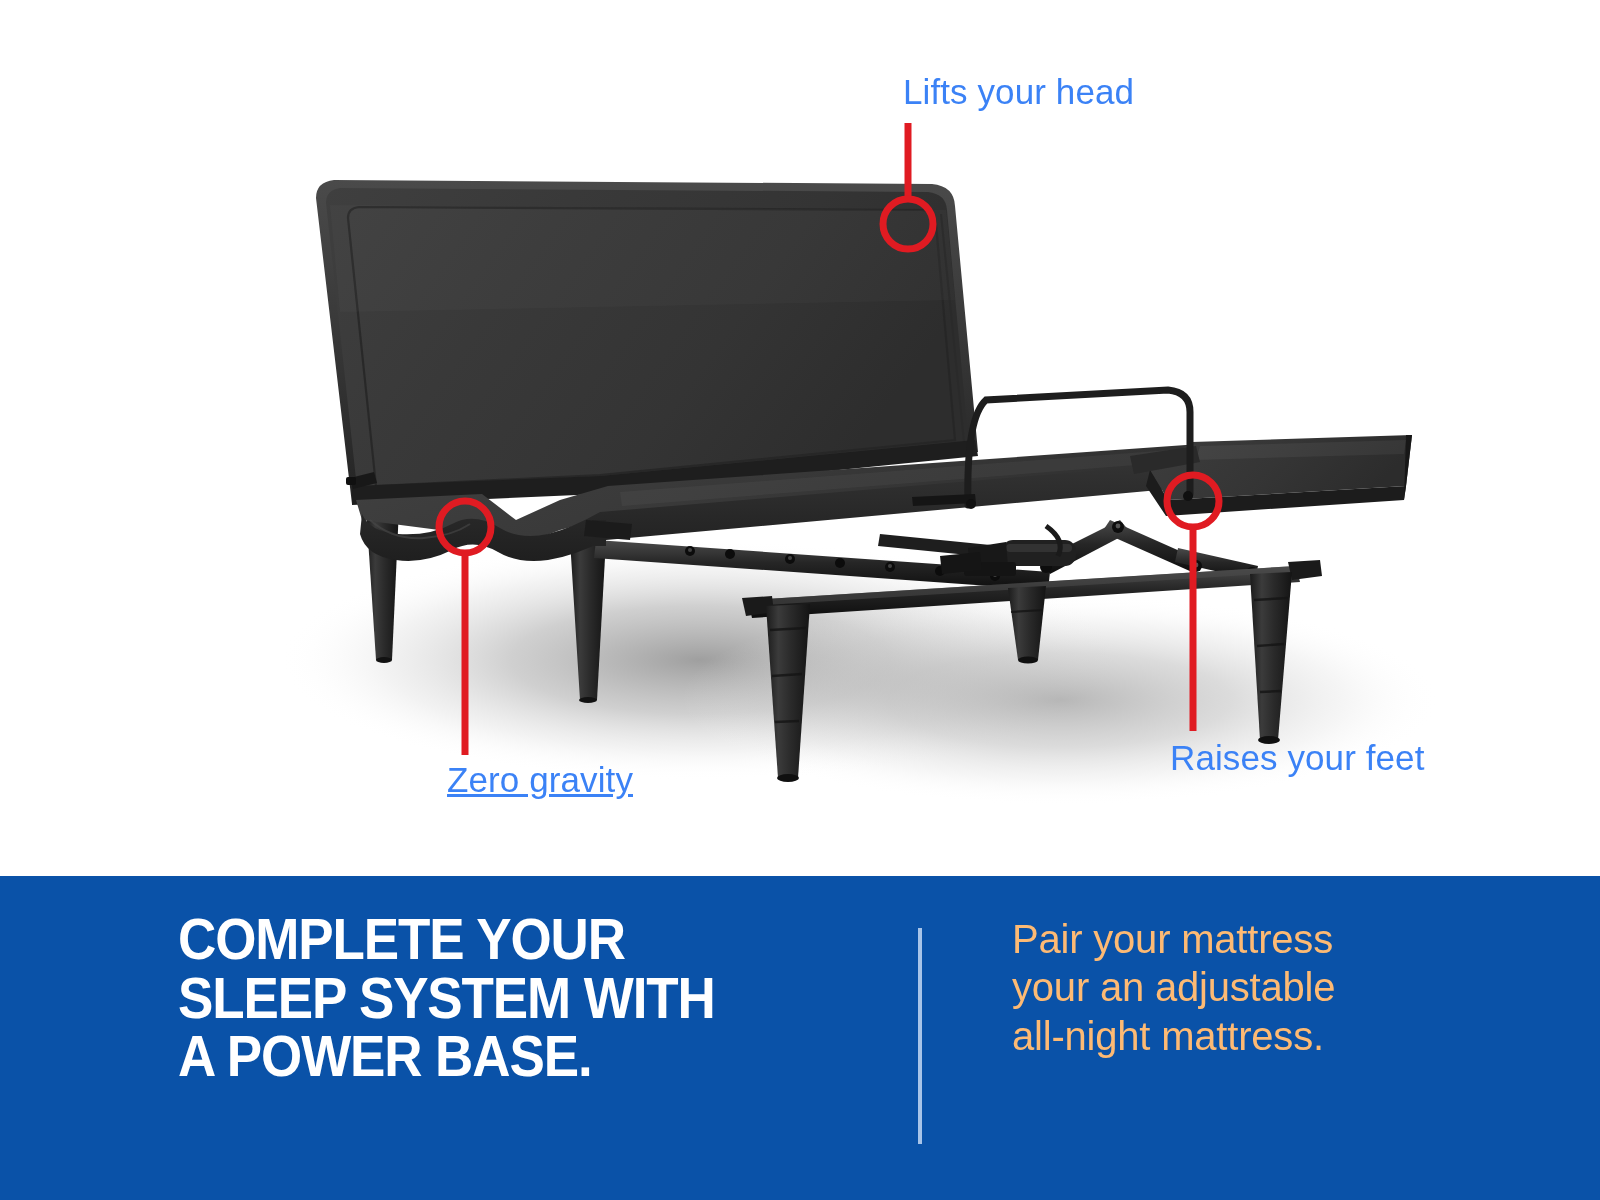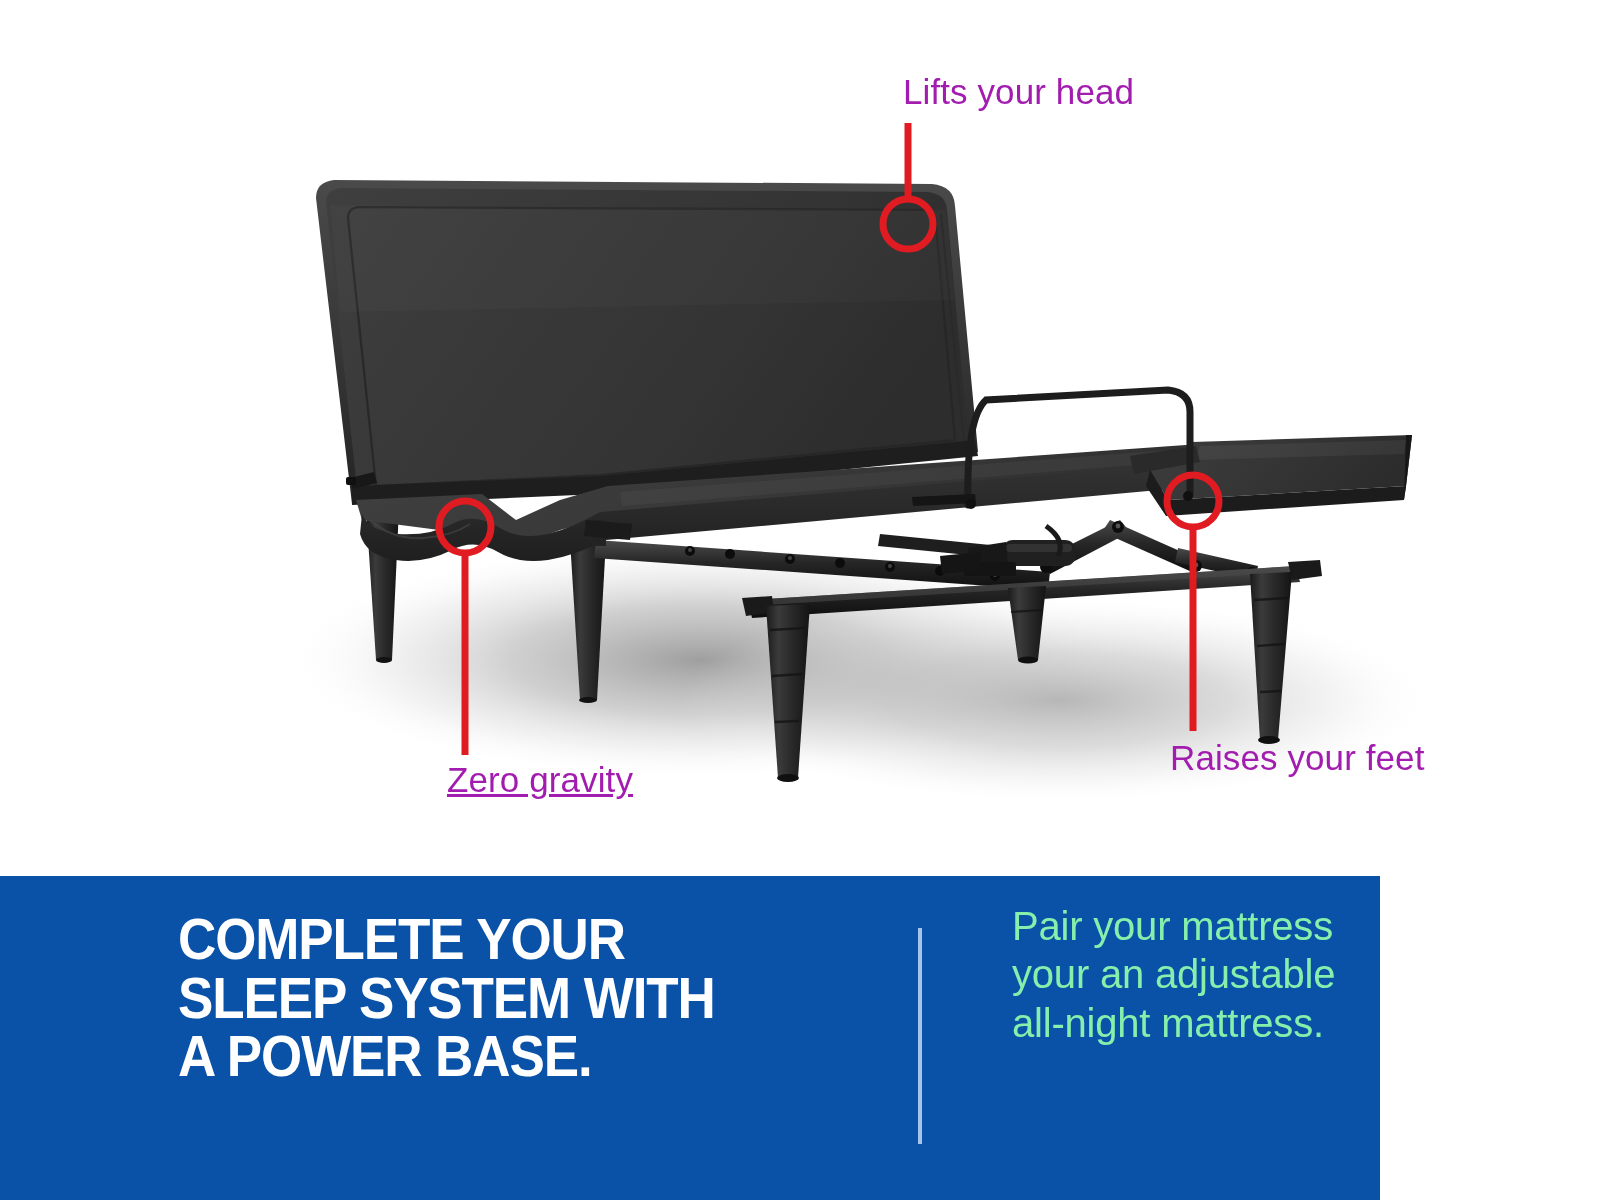--- a/index.html
+++ b/index.html
@@ -28,38 +28,38 @@
     position: absolute;
     left: 0; top: 0;
     width: 1600px;
     height: 876px;
     display: block;
   }
 
   
   .callout-label {
     position: absolute;
-    color: #a21caf;
+    color: #3b82f6;
     font-family: "Liberation Sans", sans-serif;
     font-size: 35px;
     font-weight: 400;
     letter-spacing: 0.1px;
     white-space: nowrap;
     line-height: 1;
   }
   #label-head  { left: 903px; top: 74px; }
   #label-zero  { left: 447px; top: 762px; text-decoration: underline; }
   #label-feet  { left: 1170px; top: 740px; }
 
   
   #banner {
     position: absolute;
     left: 0;
     top: 876px;
-    width: 1380px;
+    width: 1600px;
     height: 324px;
     background: #0a52a8;
   }
   #banner-inner {
     position: absolute;
     left: 0; top: 0;
     width: 1600px;
     height: 324px;
   }
   #headline {
@@ -84,23 +84,23 @@
     left: 918px;
     top: 52px;
     width: 4px;
     height: 216px;
     background: #a8c4e8;
   }
 
   #subcopy {
     position: absolute;
     left: 1012px;
-    top: 26px;
+    top: 39px;
     width: 420px;
-    color: #86efac;
+    color: #fdba74;
     font-family: "Liberation Sans", sans-serif;
     font-weight: 400;
     font-size: 40px;
     line-height: 1.21;
     letter-spacing: -0.2px;
   }
   #subcopy .sc-line { display: block; white-space: nowrap; }
 </style>
 </head>
 <body>

